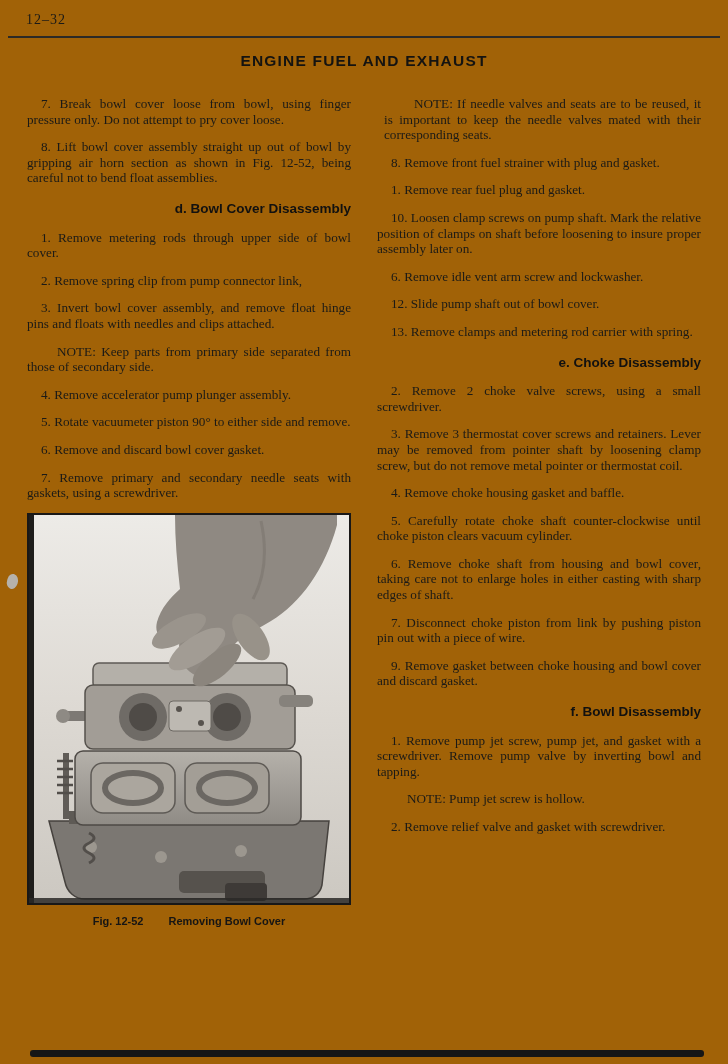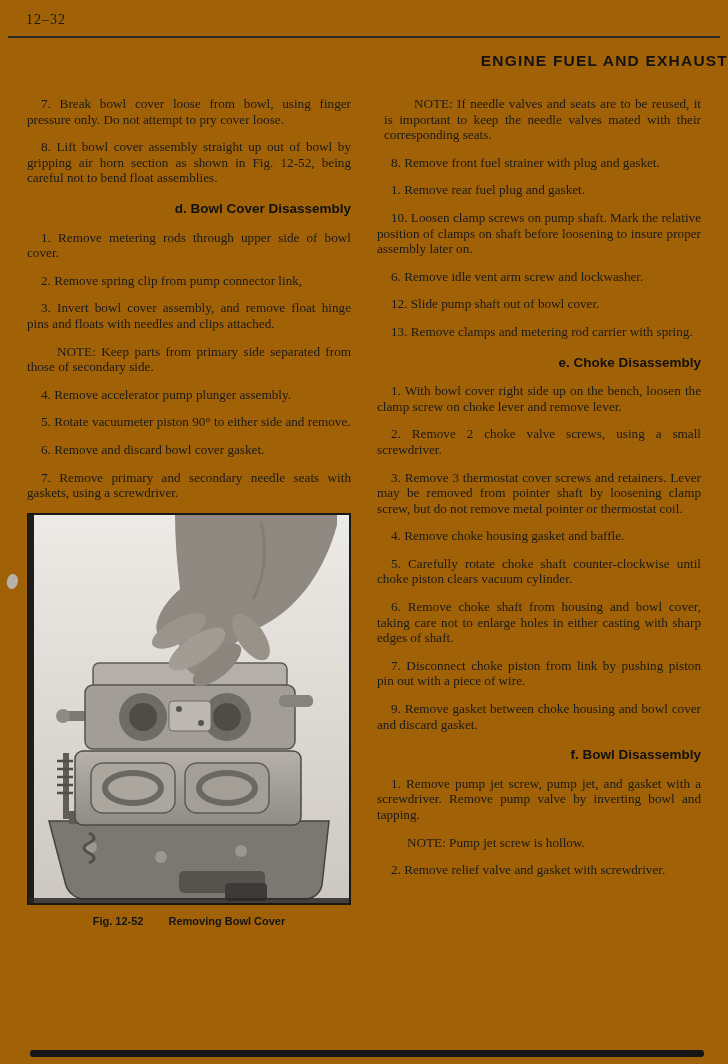--- a/index.html
+++ b/index.html
@@ -15,21 +15,21 @@
     overflow: hidden;
   }
   .header { padding: 12px 26px 0; }
   .page-number { font-size: 14px; letter-spacing: 1px; }
   .top-rule {
     height: 2px;
     background: #2b2a27;
     margin: 8px 8px 0 8px;
   }
   .page-title {
-    text-align: right;
+    text-align: center;
     font-family: "Liberation Sans", sans-serif;
     font-weight: bold;
     font-size: 15.5px;
     letter-spacing: 1.2px;
     margin-top: 14px;
     color: #141311;
   }
   .columns {
     display: flex;
     gap: 26px;
@@ -192,21 +192,20 @@
 
     <section class="column">
       <p class="note note-inset">NOTE: If needle valves and seats are to be reused, it is important to keep the needle valves mated with their corresponding seats.</p>
       <p class="para">8. Remove front fuel strainer with plug and gasket.</p>
       <p class="para">1. Remove rear fuel plug and gasket.</p>
       <p class="para">10. Loosen clamp screws on pump shaft. Mark the relative position of clamps on shaft before loosening to insure proper assembly later on.</p>
       <p class="para">6. Remove idle vent arm screw and lockwasher.</p>
       <p class="para">12. Slide pump shaft out of bowl cover.</p>
       <p class="para">13. Remove clamps and metering rod carrier with spring.</p>
       <h3 class="heading">e. Choke Disassembly</h3>
-      <p class="para">1. With bowl cover right side up on the bench, loosen the clamp screw on choke lever and remove lever.</p>
       <p class="para">2. Remove 2 choke valve screws, using a small screwdriver.</p>
       <p class="para">3. Remove 3 thermostat cover screws and retainers. Lever may be removed from pointer shaft by loosening clamp screw, but do not remove metal pointer or thermostat coil.</p>
       <p class="para">4. Remove choke housing gasket and baffle.</p>
       <p class="para">5. Carefully rotate choke shaft counter-clockwise until choke piston clears vacuum cylinder.</p>
       <p class="para">6. Remove choke shaft from housing and bowl cover, taking care not to enlarge holes in either casting with sharp edges of shaft.</p>
       <p class="para">7. Disconnect choke piston from link by pushing piston pin out with a piece of wire.</p>
       <p class="para">9. Remove gasket between choke housing and bowl cover and discard gasket.</p>
       <h3 class="heading">f. Bowl Disassembly</h3>
       <p class="para">1. Remove pump jet screw, pump jet, and gasket with a screwdriver. Remove pump valve by inverting bowl and tapping.</p>
       <p class="note">NOTE: Pump jet screw is hollow.</p>

